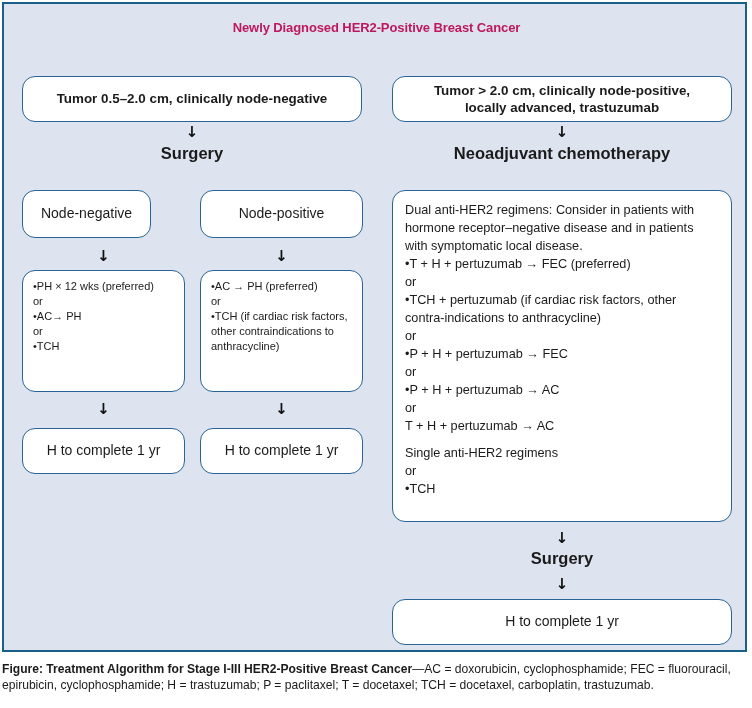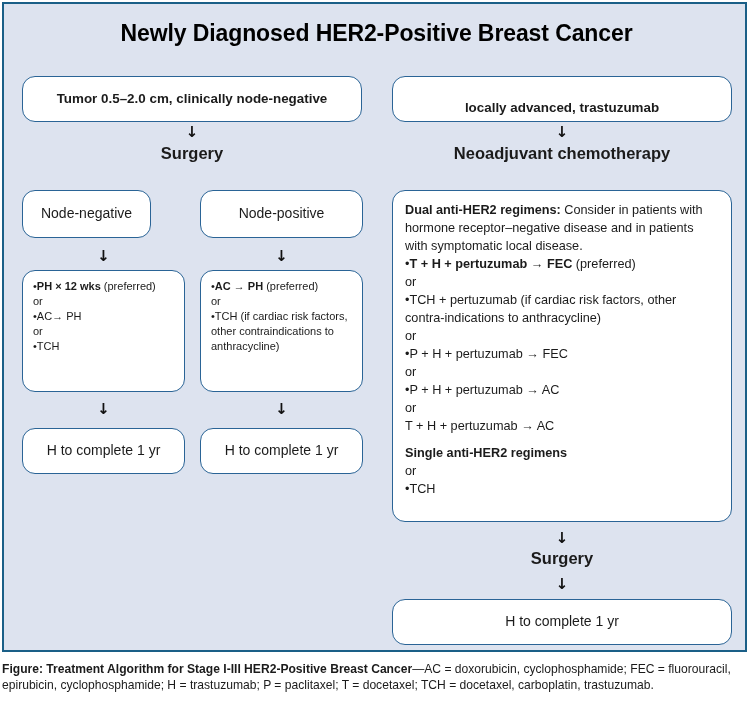--- a/index.html
+++ b/index.html
@@ -33,23 +33,23 @@
     background: #dde3ef;
     border: 2px solid #1a5f87;
   }
 
   .panel-title {
     position: absolute;
     left: 0;
     top: 16px;
     width: 745px;
     text-align: center;
-    font-size: 23px;
+    font-size: 13px;
     font-weight: bold;
-    color: #000000;
+    color: #be185d;
     letter-spacing: -0.1px;
   }
 
   
   .node {
     position: absolute;
     box-sizing: border-box;
     background: #ffffff;
     border: 1.6px solid #2a6496;
     border-radius: 13px;
@@ -72,21 +72,21 @@
     display: block;
     padding: 8px 9px 8px 10px;
   }
   .node.listbox .txt {
     padding: 0;
     font-size: 11px;
     line-height: 1.365;
     text-align: left;
   }
   .node.listbox .txt .ln { display: block; white-space: normal; }
-  .node.listbox .txt b { font-weight: bold; }
+  .node.listbox .txt b { font-weight: normal; }
   .node.listbox .txt .sp { display: block; height: 9px; }
 
   
   .heading {
     position: absolute;
     text-align: center;
     font-size: 16.5px;
     font-weight: bold;
     color: #1b1b1b;
   }
@@ -166,21 +166,21 @@
     <div class="node center" style="left:18px; top:424px; width:163px; height:46px;">
       <span class="txt" style="font-size:14px;">H to complete 1 yr</span>
     </div>
 
     <div class="node center" style="left:196px; top:424px; width:163px; height:46px;">
       <span class="txt" style="font-size:14px;">H to complete 1 yr</span>
     </div>
 
     <div class="node center" style="left:388px; top:72px; width:340px; height:46px;">
       <span class="txt" style="font-weight:bold; font-size:13.4px;">
-        <br>
+        <span class="ln">Tumor &gt; 2.0 cm, clinically node-positive,</span><br>
         <span class="ln">locally advanced, trastuzumab</span>
       </span>
     </div>
 
     <div class="arrow" style="left:388px; top:121px; width:340px;">↓</div>
 
     <div class="heading" style="left:388px; top:140px; width:340px;">Neoadjuvant chemotherapy</div>
 
     <div class="node listbox" style="left:388px; top:186px; width:340px; height:332px; padding:10px 12px;">
       <div class="txt" style="font-size:12.7px; line-height:1.42;">

